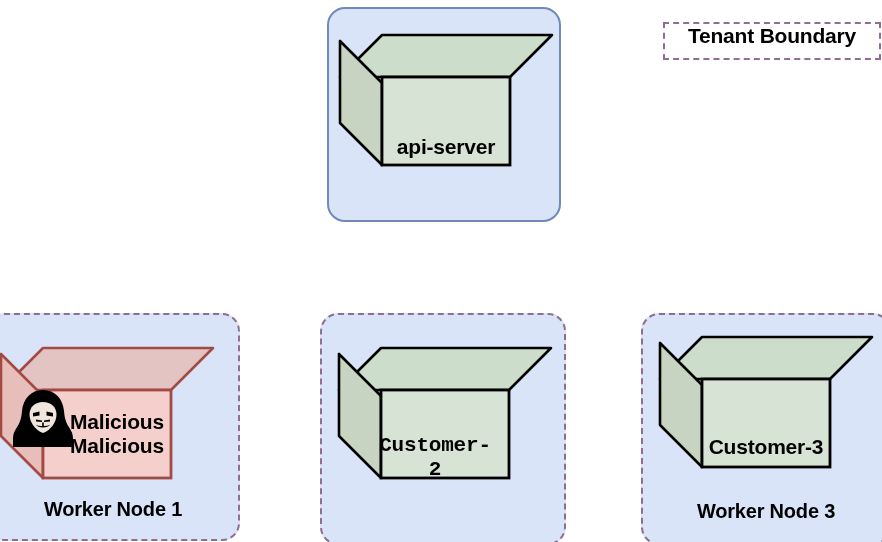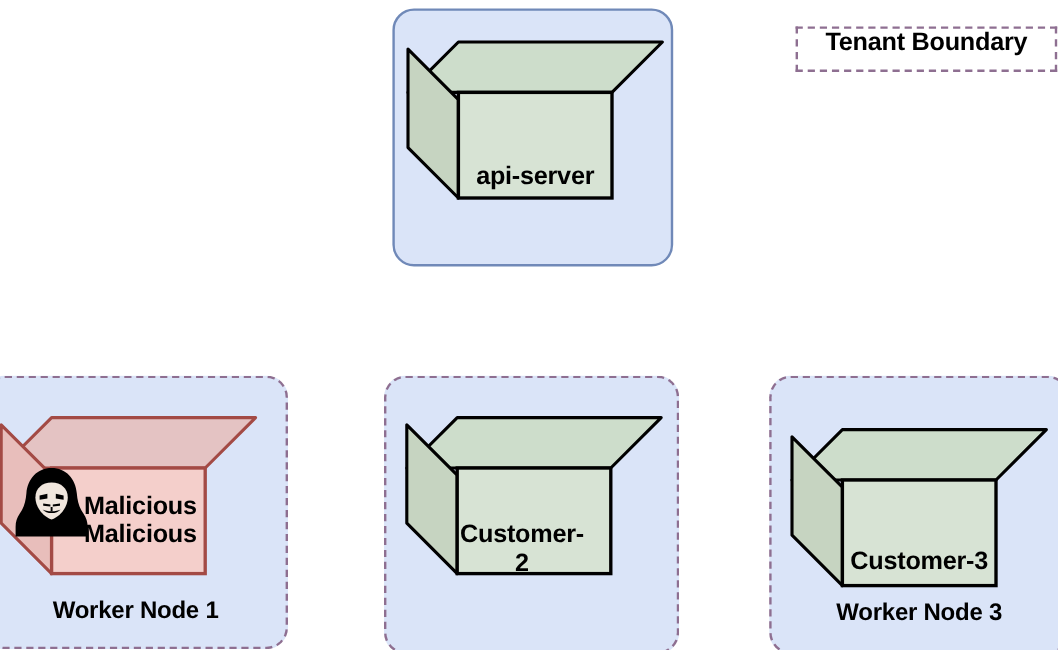--- a/index.html
+++ b/index.html
@@ -160,28 +160,28 @@
   </div>
 
   <div class="node-container dashed" style="left:320px; top:313px; width:246px; height:232px;">
 
     <div class="cube" style="left:17px; top:33px;">
       <svg width="212" height="130" viewBox="0 0 212 130">
         <polygon points="0,6 42,-36 212,-36 170,6" transform="translate(0,36)" fill="#cdddcb" stroke="#000000" stroke-width="2.6" stroke-linejoin="round"></polygon>
         <polygon points="0,6 0,88 42,130 42,48" fill="#c6d4c1" stroke="#000000" stroke-width="2.6" stroke-linejoin="round"></polygon>
         <rect x="42" y="42" width="128" height="88" fill="#d7e3d4" stroke="#000000" stroke-width="2.8"></rect>
       </svg>
-      <div class="cube-label" style="left:42px; top:66px; width:108px; height:88px;">Customer-2</div>
+      <div class="cube-label" style="left:42px; top:66px; width:108px; height:88px;font-family:Liberation Mono, monospace;">Customer-2</div>
     </div>
 
   </div>
 
   <div class="node-container dashed" style="left:641px; top:313px; width:250px; height:232px;">
 
-    <div class="cube" style="left:17px; top:43px;">
+    <div class="cube" style="left:17px; top:22px;">
       <svg width="212" height="130" viewBox="0 0 212 130">
         <polygon points="0,6 42,-36 212,-36 170,6" transform="translate(0,36)" fill="#cdddcb" stroke="#000000" stroke-width="2.6" stroke-linejoin="round"></polygon>
         <polygon points="0,6 0,88 42,130 42,48" fill="#c6d4c1" stroke="#000000" stroke-width="2.6" stroke-linejoin="round"></polygon>
         <rect x="42" y="42" width="128" height="88" fill="#d7e3d4" stroke="#000000" stroke-width="2.8"></rect>
       </svg>
       <div class="cube-label" style="left:42px; top:66px; width:128px; height:88px;">Customer-3</div>
     </div>
 
     <div class="node-label" style="top:185px;">Worker Node 3</div>
   </div>

